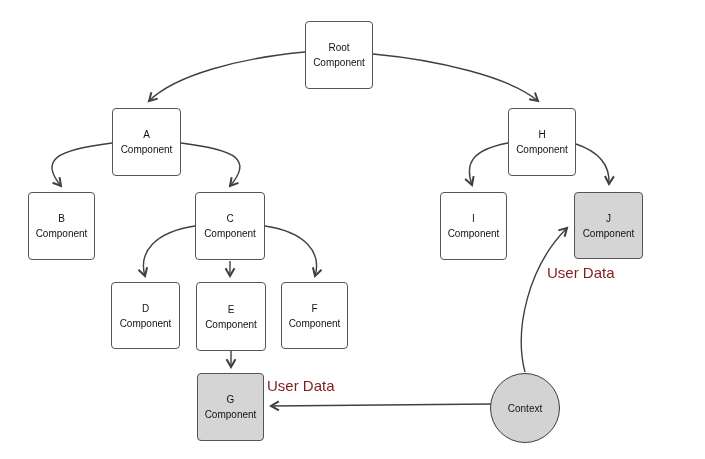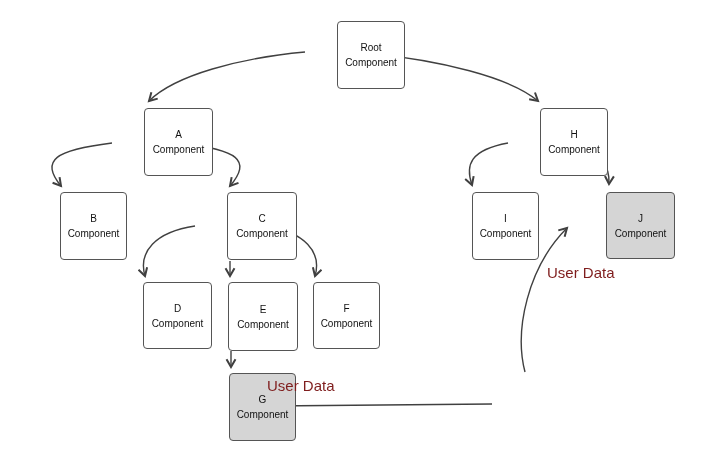--- a/index.html
+++ b/index.html
@@ -7,21 +7,21 @@
     width:705px;height:459px;position:relative;overflow:hidden;
     background:#ffffff;
     font-family:"Liberation Sans", sans-serif;
   }
   .stage{position:absolute;left:0;top:0;width:705px;height:459px;}
   svg.edges{position:absolute;left:0;top:0;pointer-events:none;}
   .node{
     position:absolute;box-sizing:border-box;
     background:#ffffff;border:1.5px solid #555555;border-radius:4px;
     display:flex;flex-direction:column;align-items:center;justify-content:center;
-    font-size:10px;line-height:1.5;color:#111111;text-align:center;margin-left:32px;
+    font-size:10px;line-height:1.5;color:#111111;text-align:center;
   }
   .node.shaded{background:#d5d5d5;}
   .n-root{left:305px;top:21px;width:68px;height:68px;}
   .n-a{left:112px;top:108px;width:69px;height:68px;}
   .n-b{left:28px;top:192px;width:67px;height:68px;}
   .n-c{left:195px;top:192px;width:70px;height:68px;}
   .n-d{left:111px;top:282px;width:69px;height:67px;}
   .n-e{left:196px;top:282px;width:70px;height:69px;}
   .n-f{left:281px;top:282px;width:67px;height:67px;}
   .n-g{left:197px;top:373px;width:67px;height:68px;}
@@ -115,17 +115,20 @@
   <div class="node n-i">
     <div>I</div>
     <div>Component</div>
   </div>
 
   <div class="node n-j shaded">
     <div>J</div>
     <div>Component</div>
   </div>
 
+  <div class="context-circle">
+    <span>Context</span>
+  </div>
 
   <div class="user-data ud-g">User Data</div>
   <div class="user-data ud-j">User Data</div>
 
 </div>
 
 </body></html>

